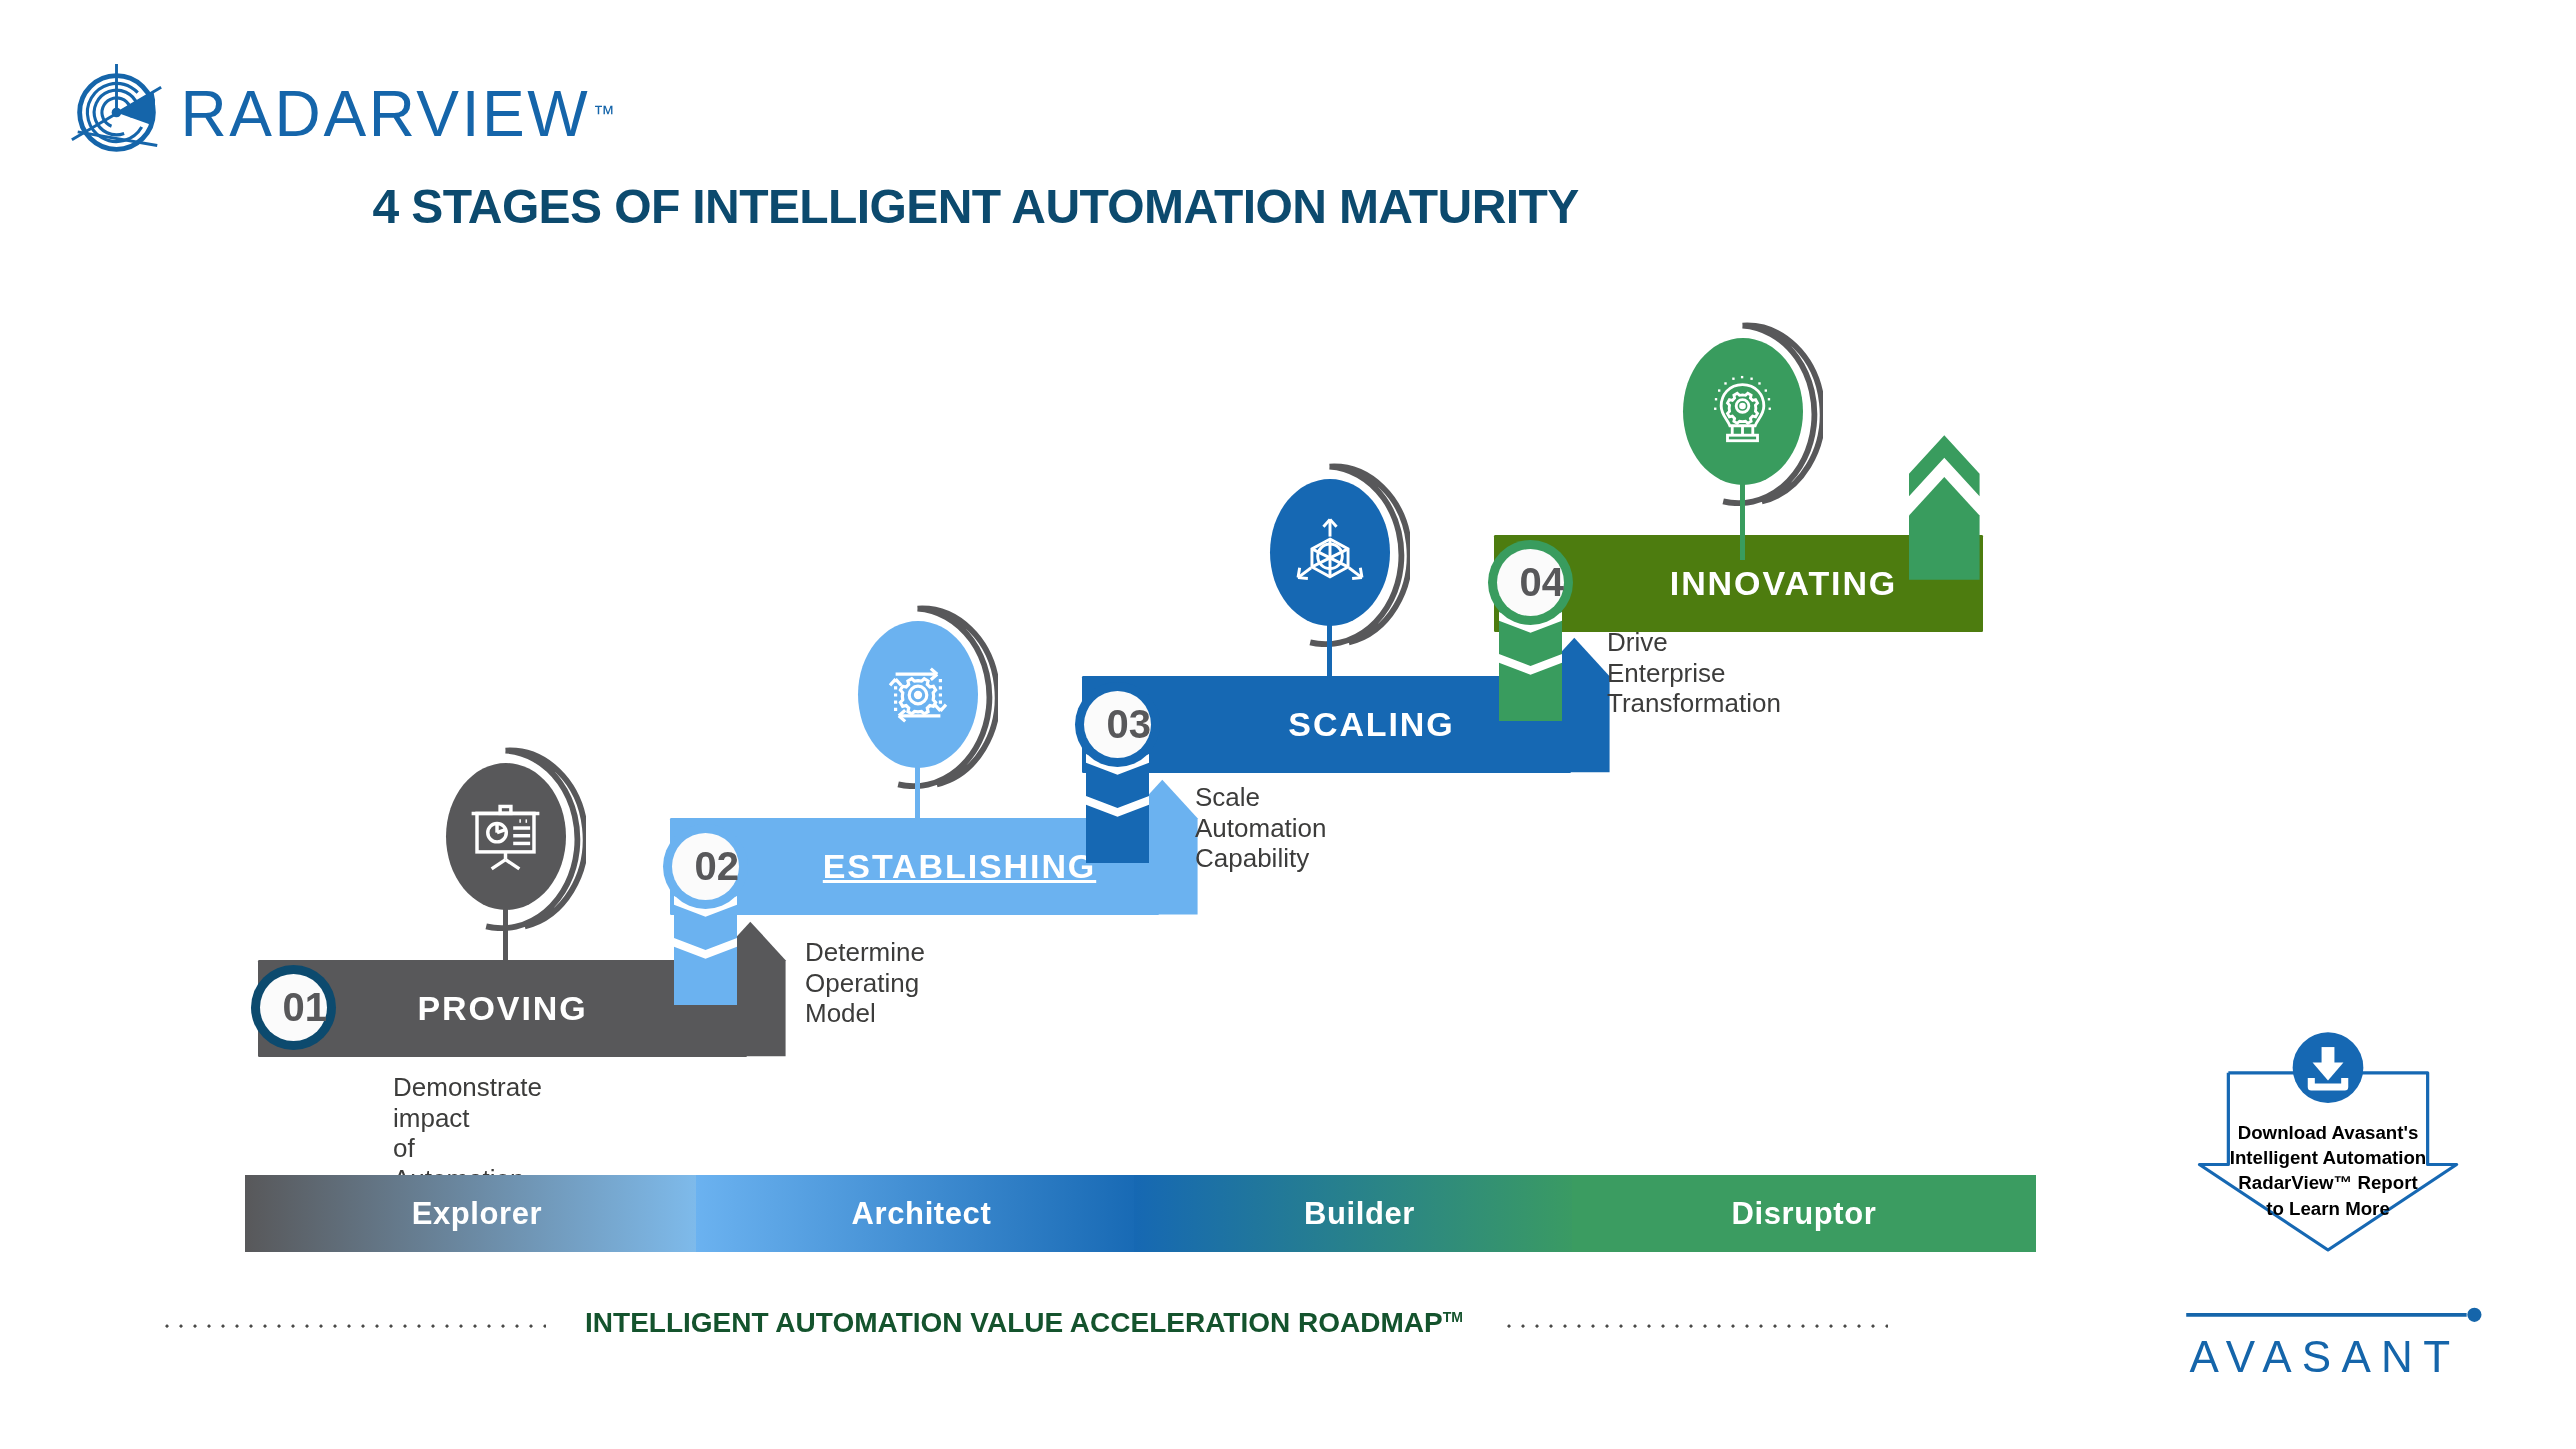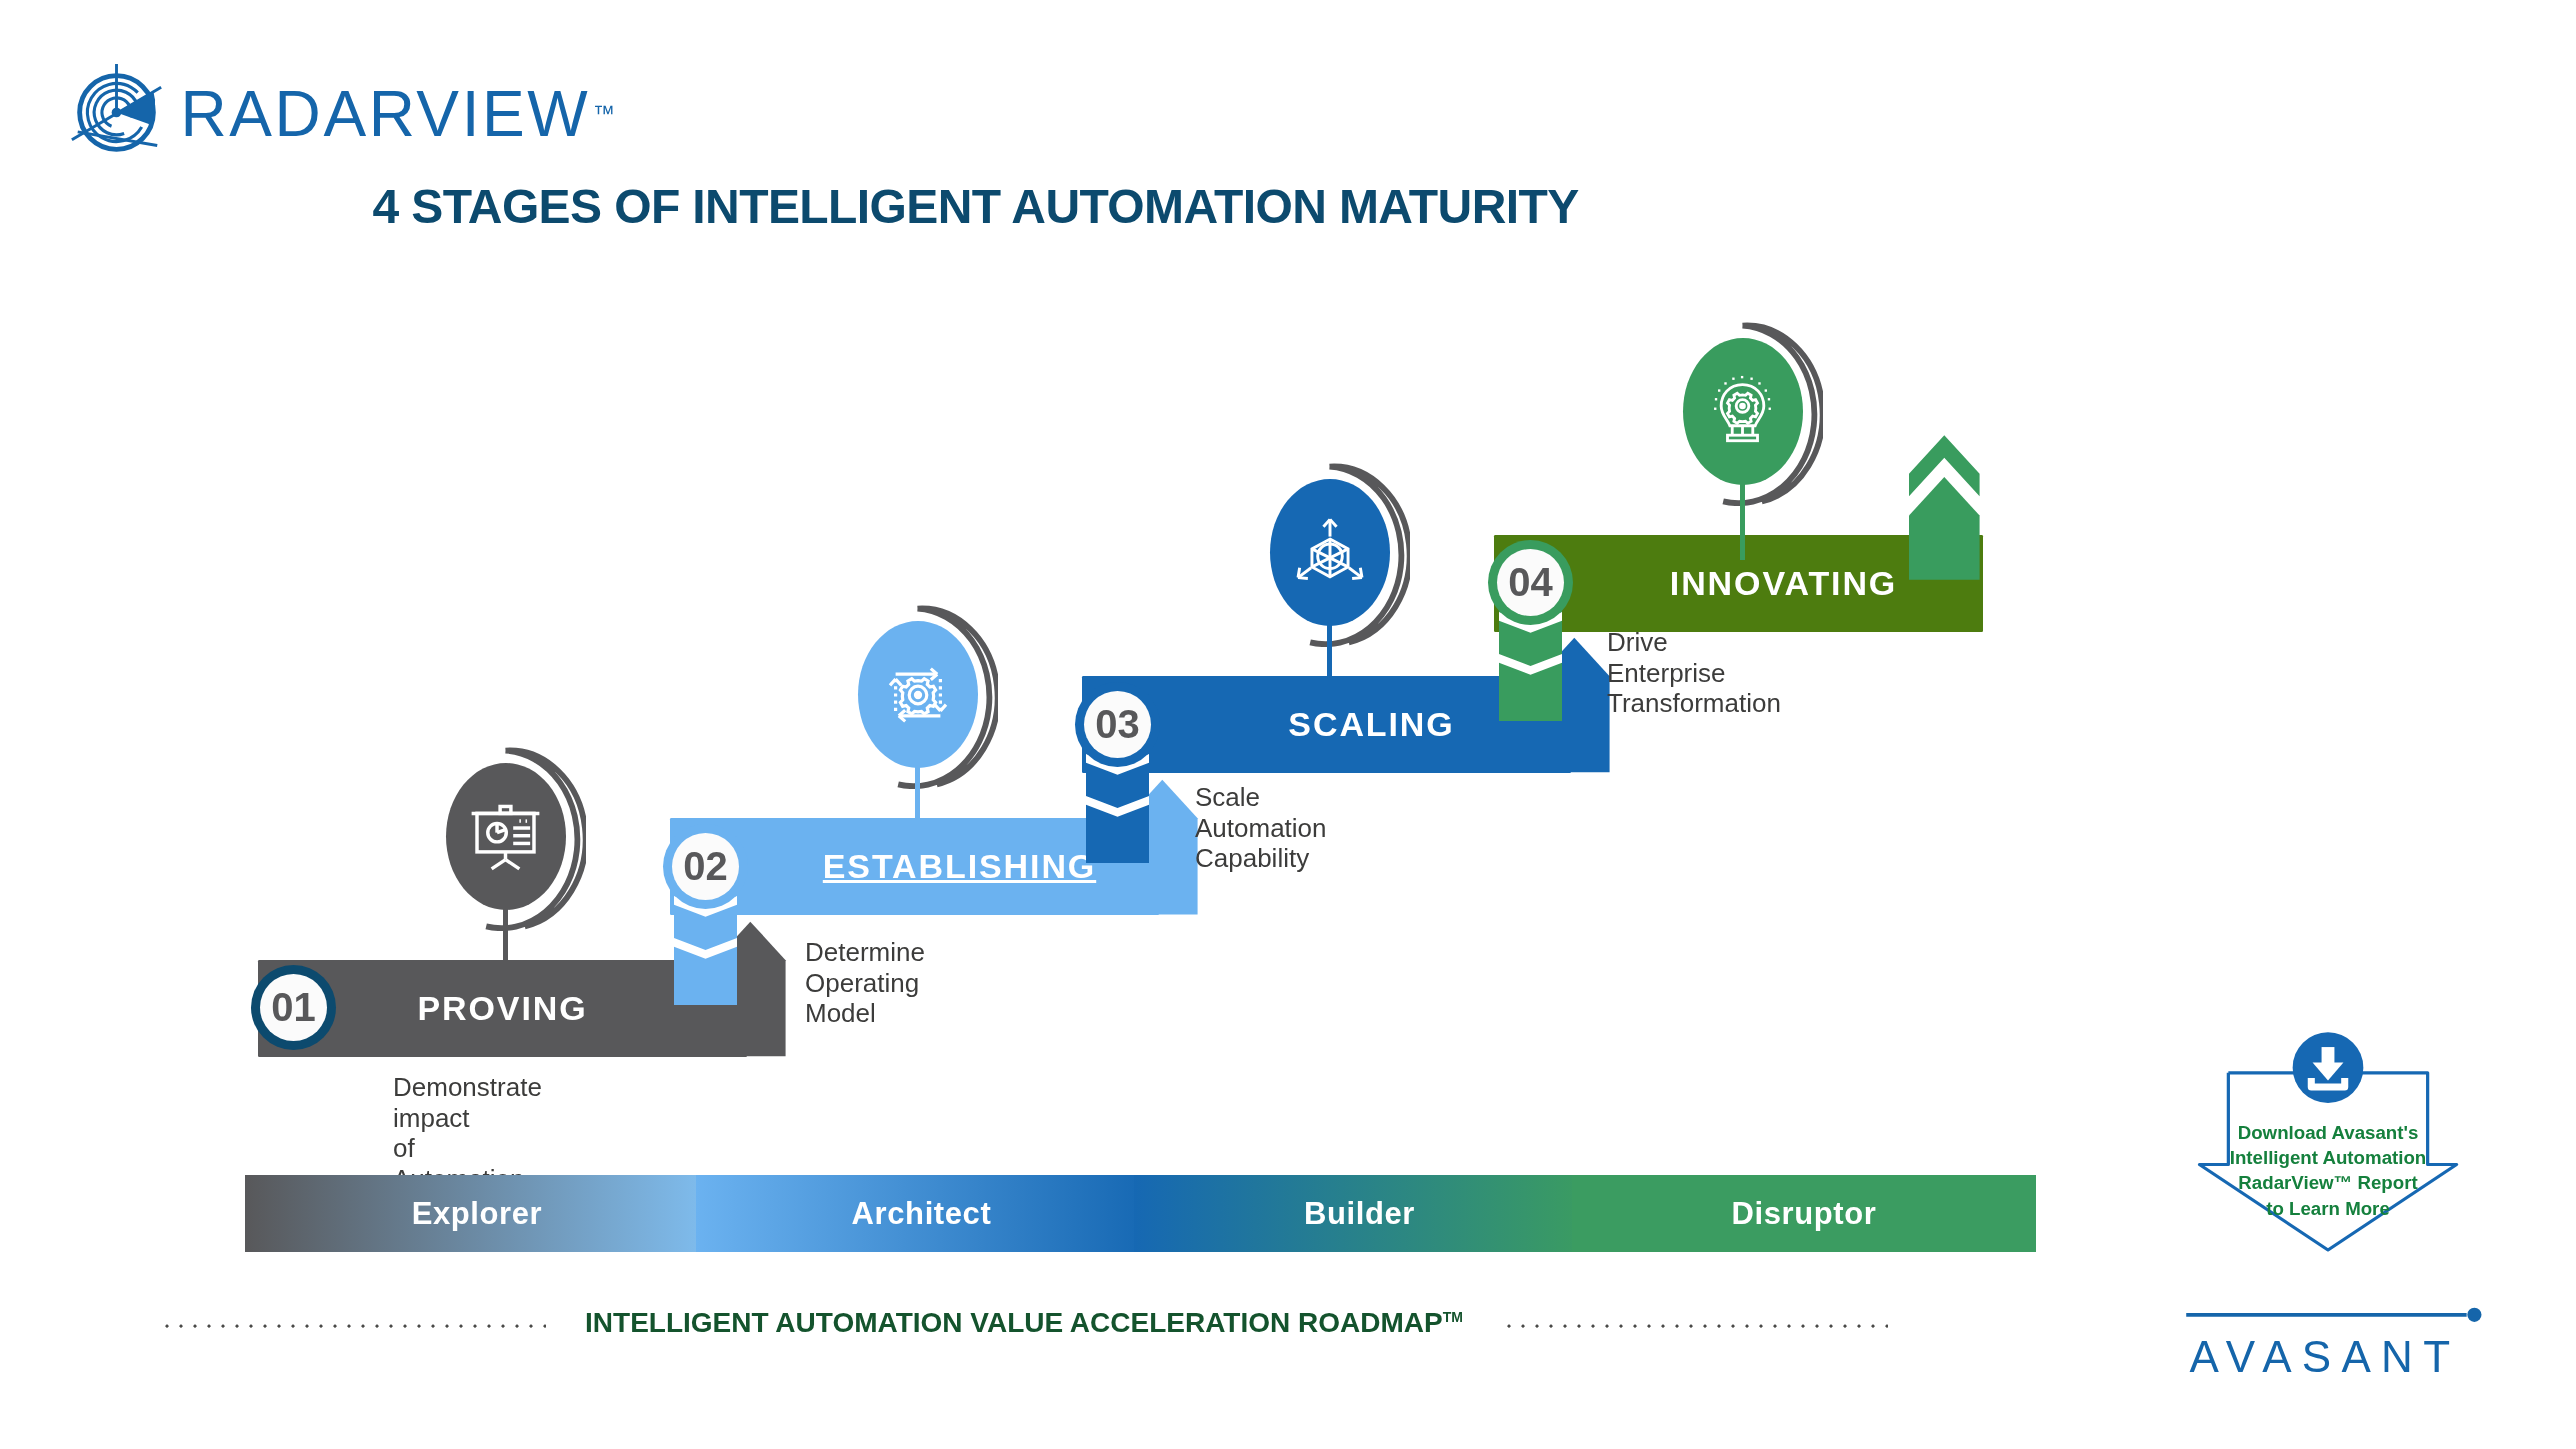--- a/index.html
+++ b/index.html
@@ -19,21 +19,21 @@
   .bar{position:absolute;height:97px;border-radius:1.3px;}
   .bar .bar-label{position:absolute;left:0;top:0;width:100%;height:97px;
         display:flex;align-items:center;justify-content:center;color:#fff;
         font-size:34px;font-weight:bold;letter-spacing:1.9px;}
 
   
   .badge{position:absolute;width:85px;height:85px;border-radius:50%;
          display:flex;align-items:center;justify-content:center;
          font-size:40px;font-weight:bold;color:#58585a;z-index:6;}
   .badge-inner{width:67px;height:67px;border-radius:50%;background:#fbfbfb;
-         display:flex;align-items:center;justify-content:center;}
+         display:flex;align-items:center;justify-content:flex-end;}
   .ribbon{position:absolute;width:63px;z-index:4;}
   .chev{position:absolute;left:0;width:63px;height:26px;background:#fff;
         clip-path:polygon(0 0,50% 46%,100% 0,100% 34%,50% 80%,0 34%);}
 
   
   .bubble{position:absolute;z-index:7;}
   .ring{position:absolute;left:0;top:0;}
   .disc{position:absolute;border-radius:50%;display:flex;align-items:center;
         justify-content:center;}
   .stem{position:absolute;width:4.5px;}
@@ -54,21 +54,21 @@
         background-image:radial-gradient(#4a4a48 1.7px, transparent 1.7px);
         background-size:14px 9px;background-position:0 2.6px;}
   .dots.short{width:386px;}
   #caption-text{font-size:28px;font-weight:bold;color:#14532d;letter-spacing:0px;
         white-space:nowrap;}
   #caption-text sup{font-size:14px;}
 
   
   #cta{position:absolute;left:2193px;top:1030px;width:270px;}
   #cta-text{position:absolute;left:0;top:90px;width:270px;text-align:center;
-      font-size:18.7px;font-weight:bold;line-height:1.35;color:#15803d;}
+      font-size:18.7px;font-weight:bold;line-height:1.35;color:#000000;}
 
   
   #avasant{position:absolute;left:2183px;top:1301px;width:303px;}
   #avasant .av-text{position:absolute;left:6.4px;top:31px;font-size:44px;
       letter-spacing:10.3px;color:#1565aa;font-weight:400;}
 </style>
 </head>
 <body>
 
 <div class="stage">

